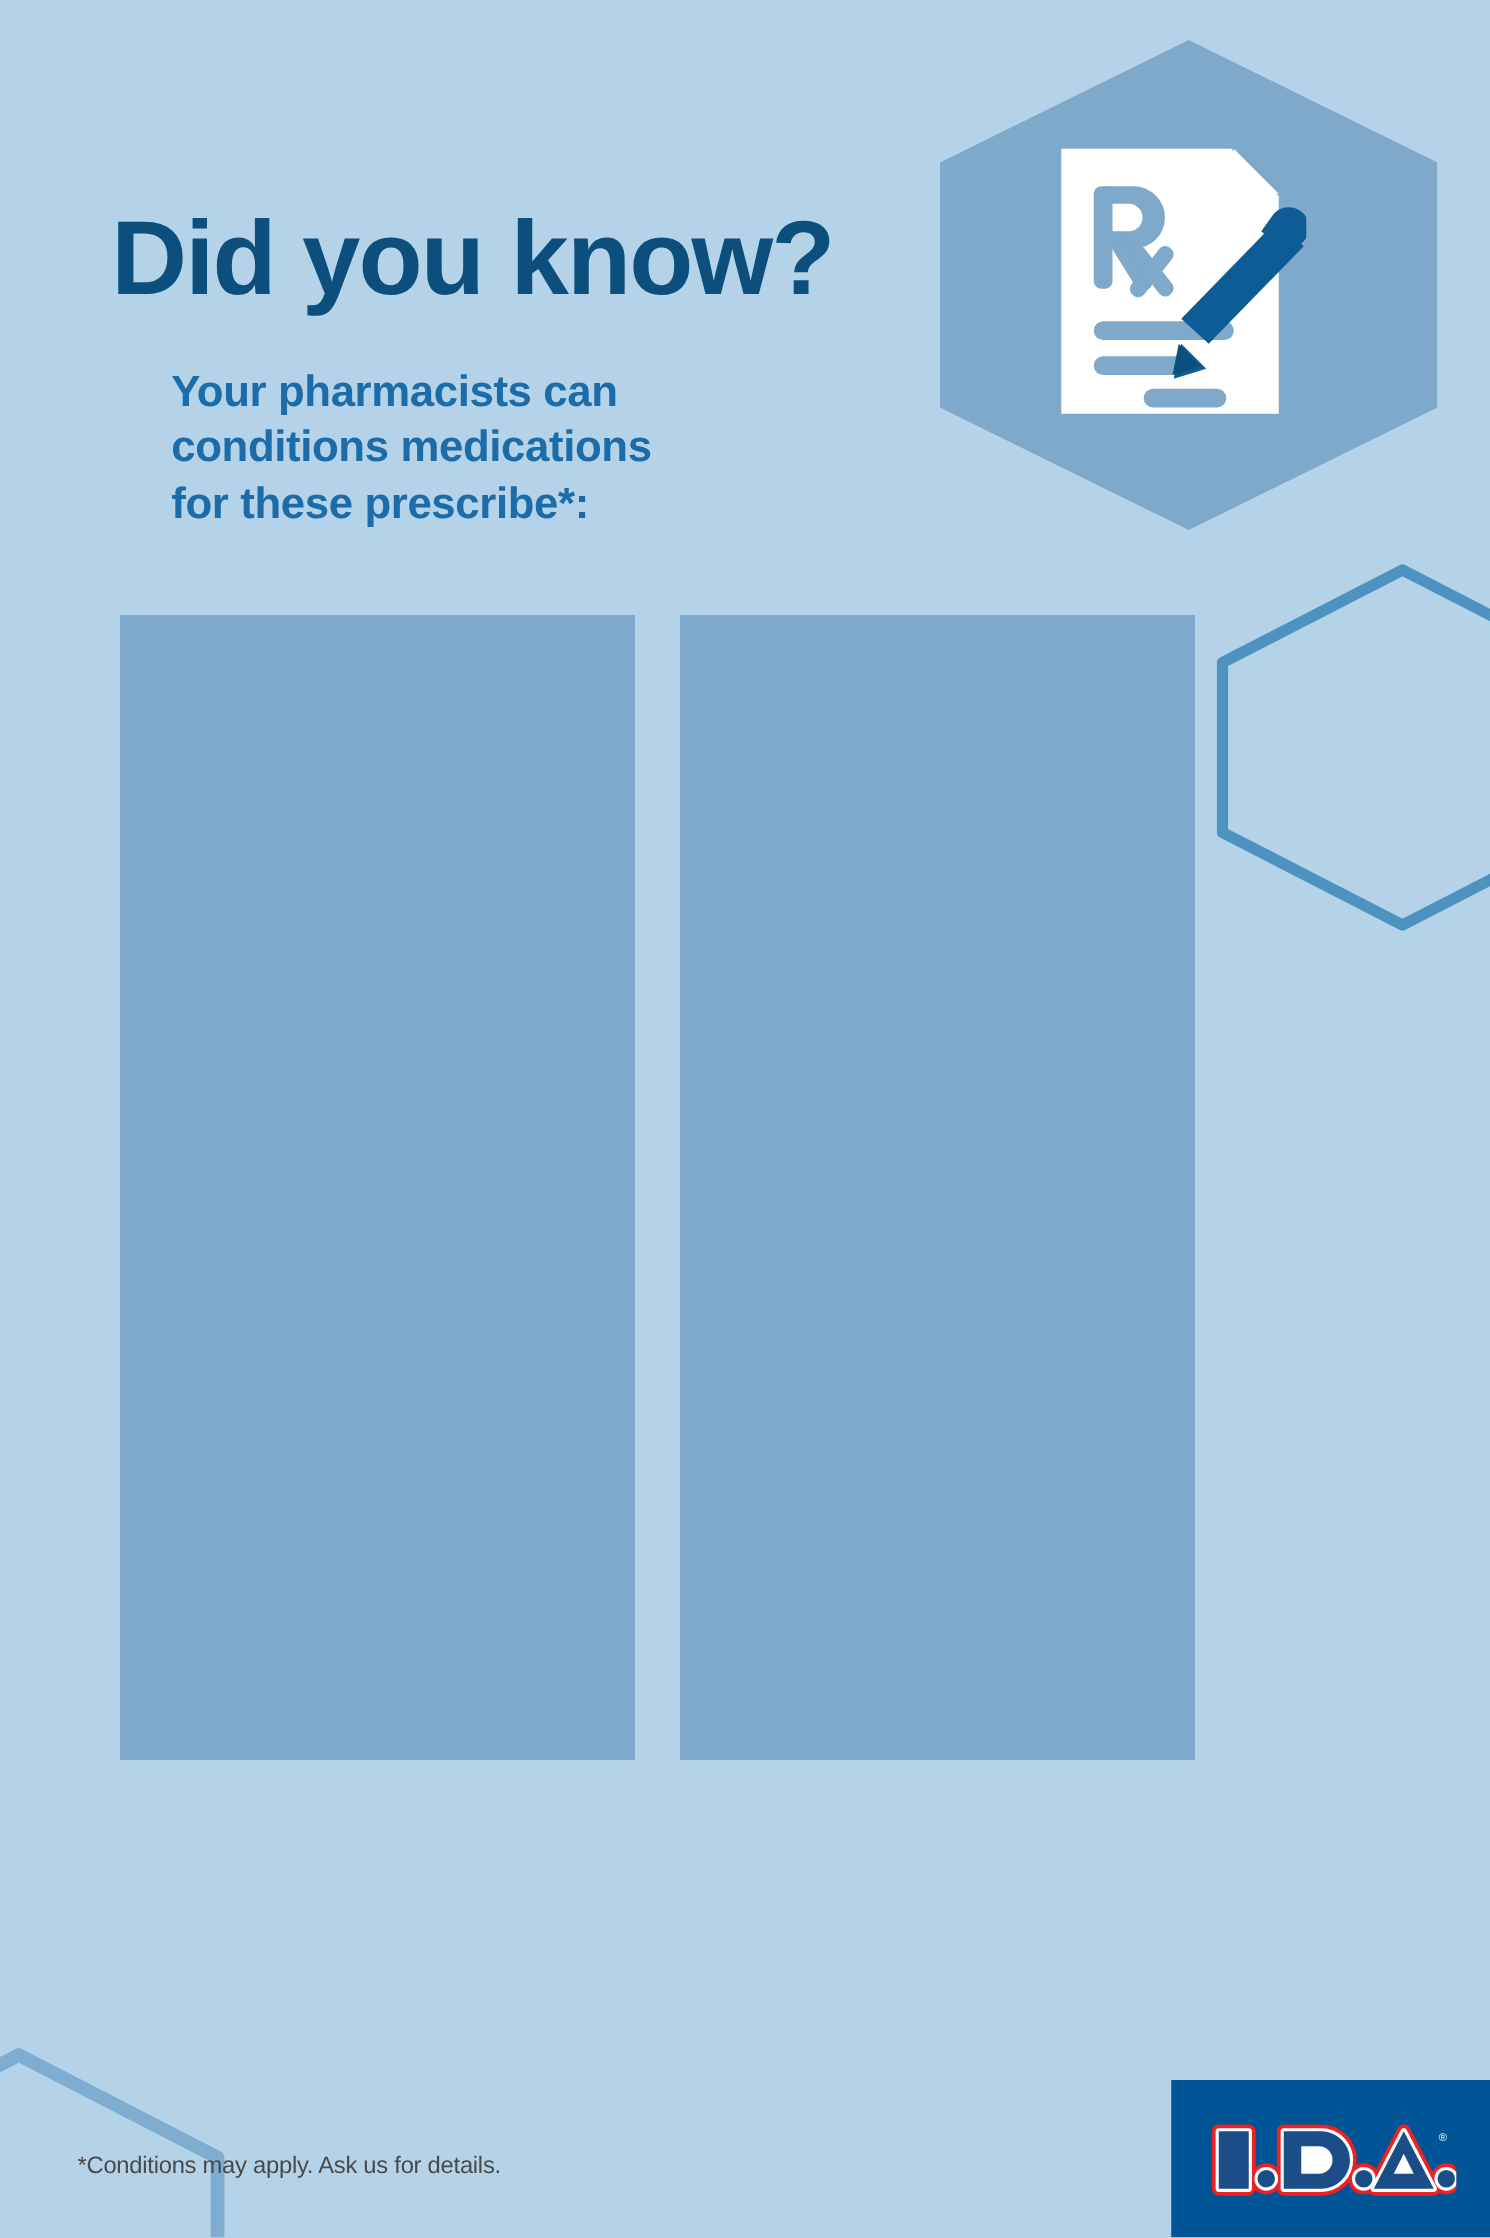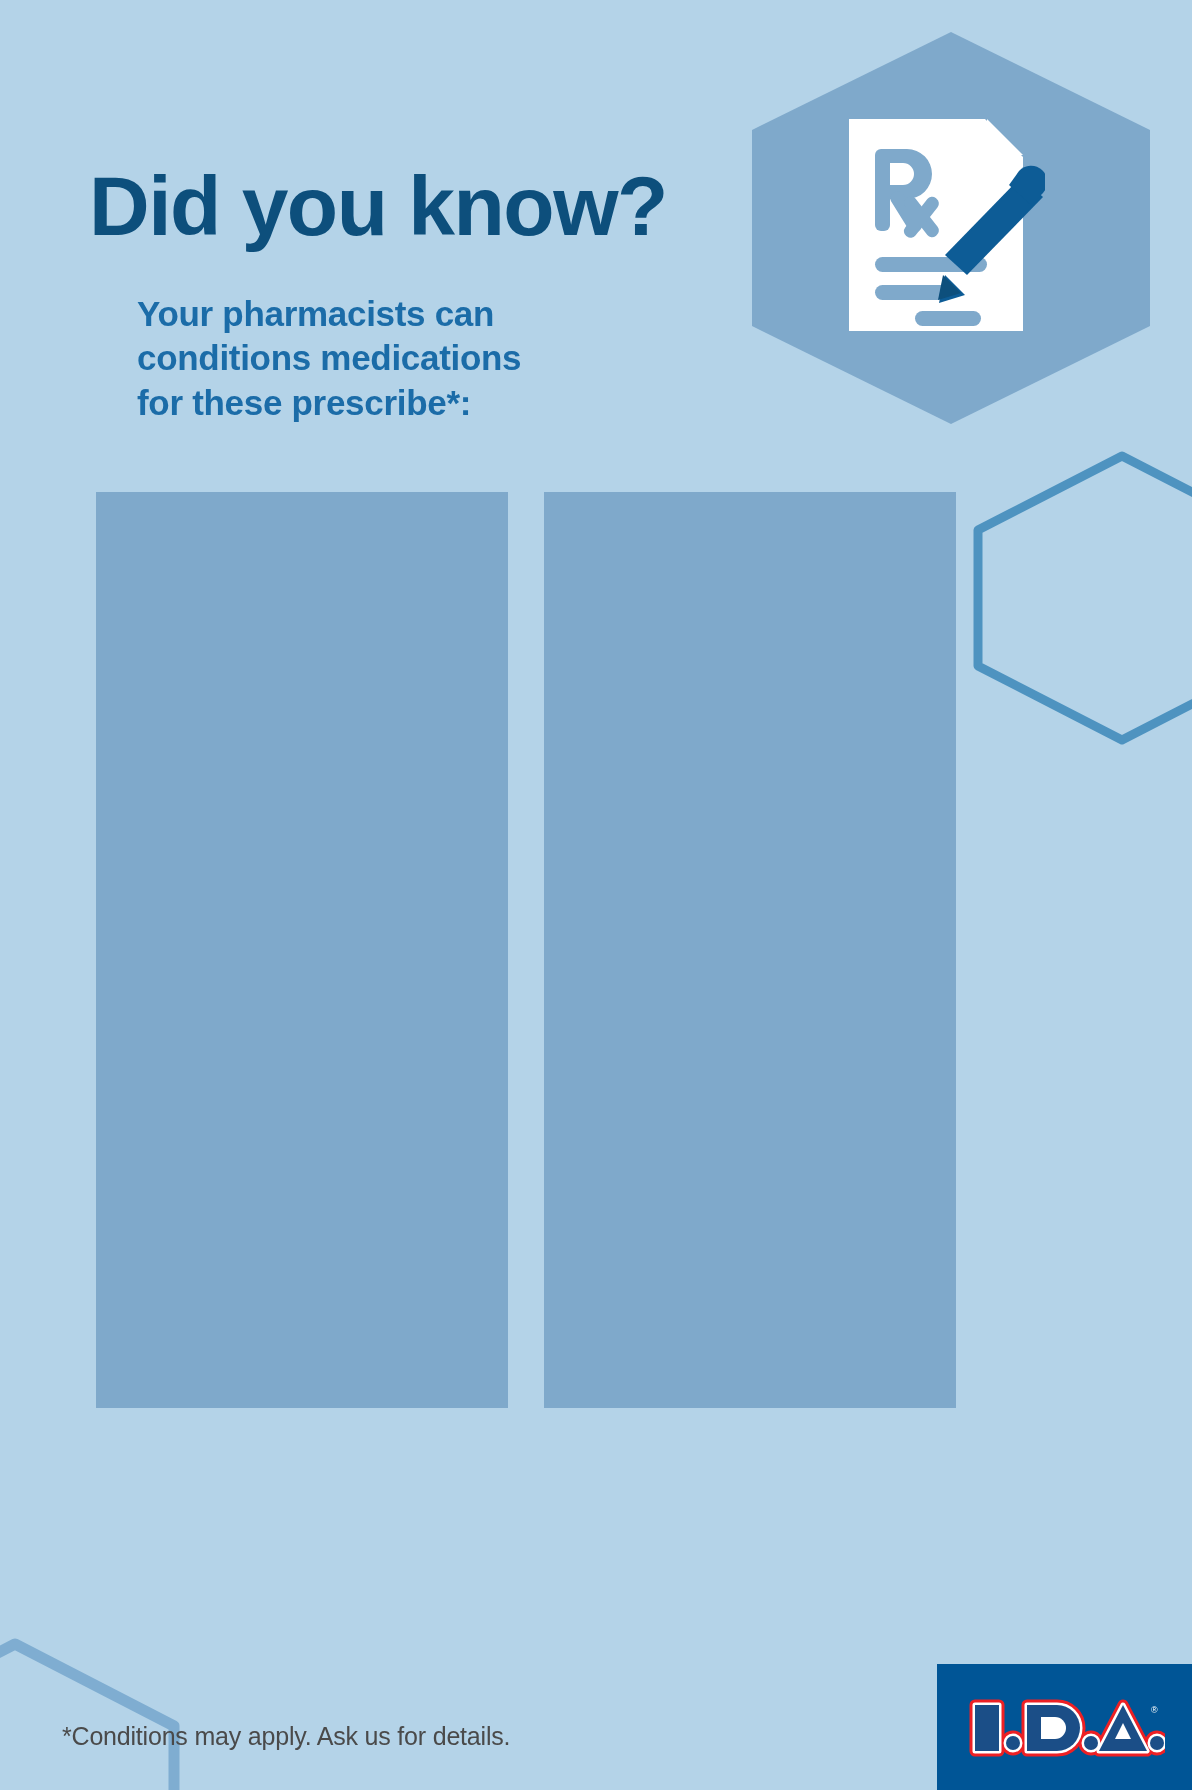--- a/index.html
+++ b/index.html
@@ -88,21 +88,21 @@
     background: #7fa9cb;
   }
   #panel-left  { left: 96px;  top: 492px; width: 412px; height: 916px; }
   #panel-right { left: 544px; top: 492px; width: 412px; height: 916px; }
 
   
   #footnote {
     position: absolute;
     left: 62px;
     top: 1722px;
-    font-size: 25px;
+    font-size: 19px;
     color: #4a4a4a;
     letter-spacing: -0.2px;
     white-space: nowrap;
   }
 
   
   #logo-block {
     position: absolute;
     left: 937px;
     top: 1664px;

